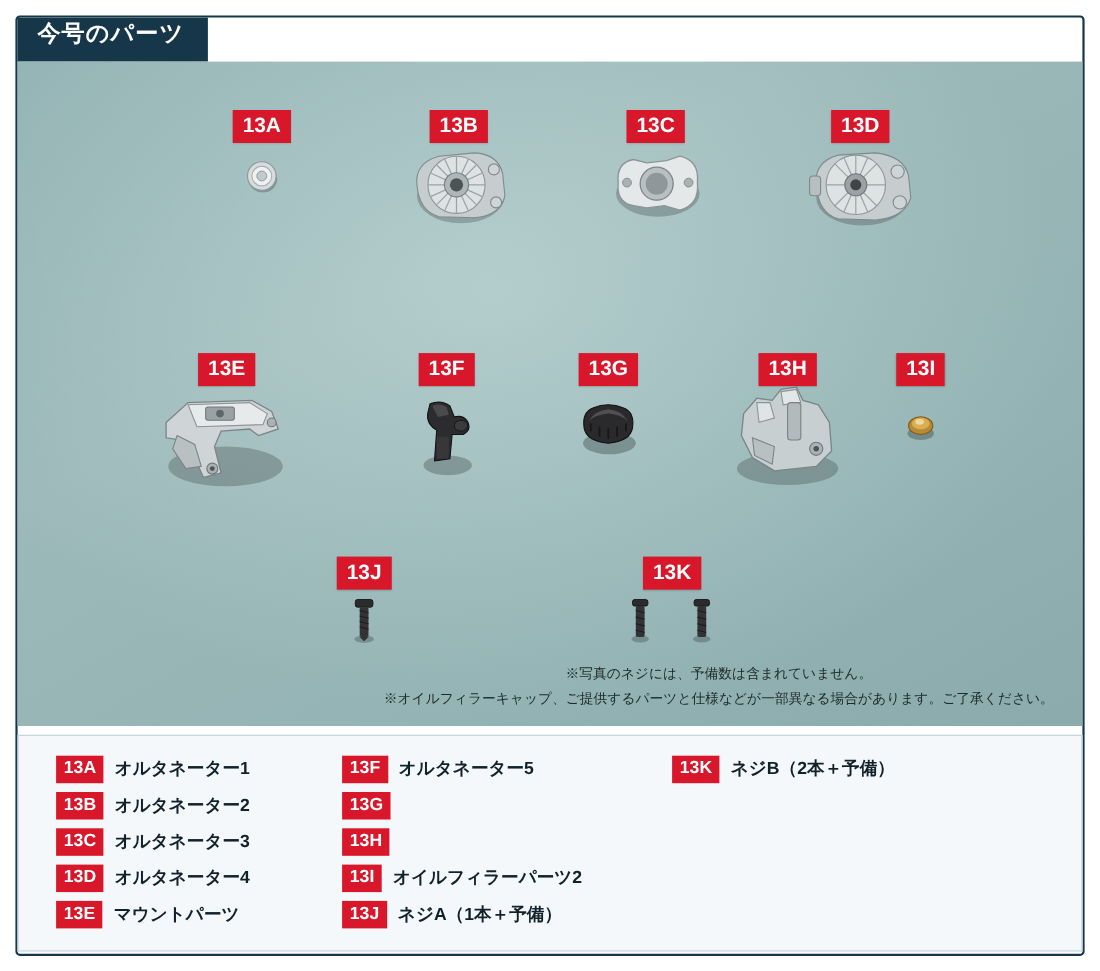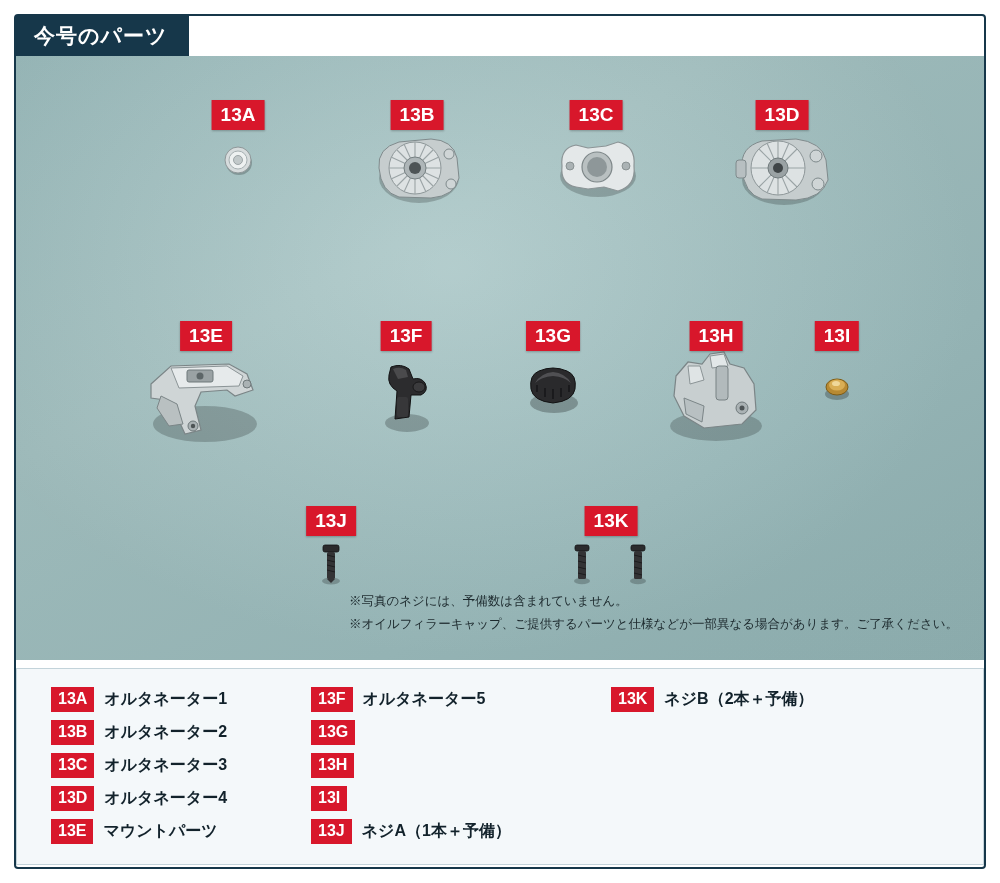--- a/index.html
+++ b/index.html
@@ -30,21 +30,21 @@
     background: #ffffff;
   }
   
   .title-bar {
     position: absolute;
     left: 16px;
     top: 16px;
     height: 40px;
     background: #16374a;
     display: flex;
-    align-items: center;
+    align-items: flex-start;
     padding: 0 22px 0 18px;
     box-sizing: border-box;
   }
   .title-bar .title-text {
     color: #ffffff;
     font-size: 21px;
     font-weight: bold;
     letter-spacing: 1px;
     white-space: nowrap;
   }
@@ -82,22 +82,22 @@
   
   .part {
     position: absolute;
     transform: translateX(-50%);
     z-index: 4;
   }
   
   .notes {
     position: absolute;
     right: 26px;
-    bottom: 23px;
-    text-align: left;
+    bottom: 12px;
+    text-align: center;
     z-index: 6;
   }
   .notes div {
     font-size: 12.5px;
     color: #1d2a2e;
     line-height: 1.9;
     white-space: nowrap;
   }
   
   .legend {
@@ -359,20 +359,21 @@
           <span class="legend-label">オルタネーター5</span>
         </div>
         <div class="legend-row">
           <span class="legend-code">13G</span>
         </div>
         <div class="legend-row">
           <span class="legend-code">13H</span>
         </div>
         <div class="legend-row">
           <span class="legend-code">13I</span>
+          <span class="legend-label">オイルフィラーパーツ2</span>
         </div>
         <div class="legend-row">
           <span class="legend-code">13J</span>
           <span class="legend-label">ネジA（1本＋予備）</span>
         </div>
       </div>
 
       <div class="legend-col c3">
         <div class="legend-row">
           <span class="legend-code">13K</span>

